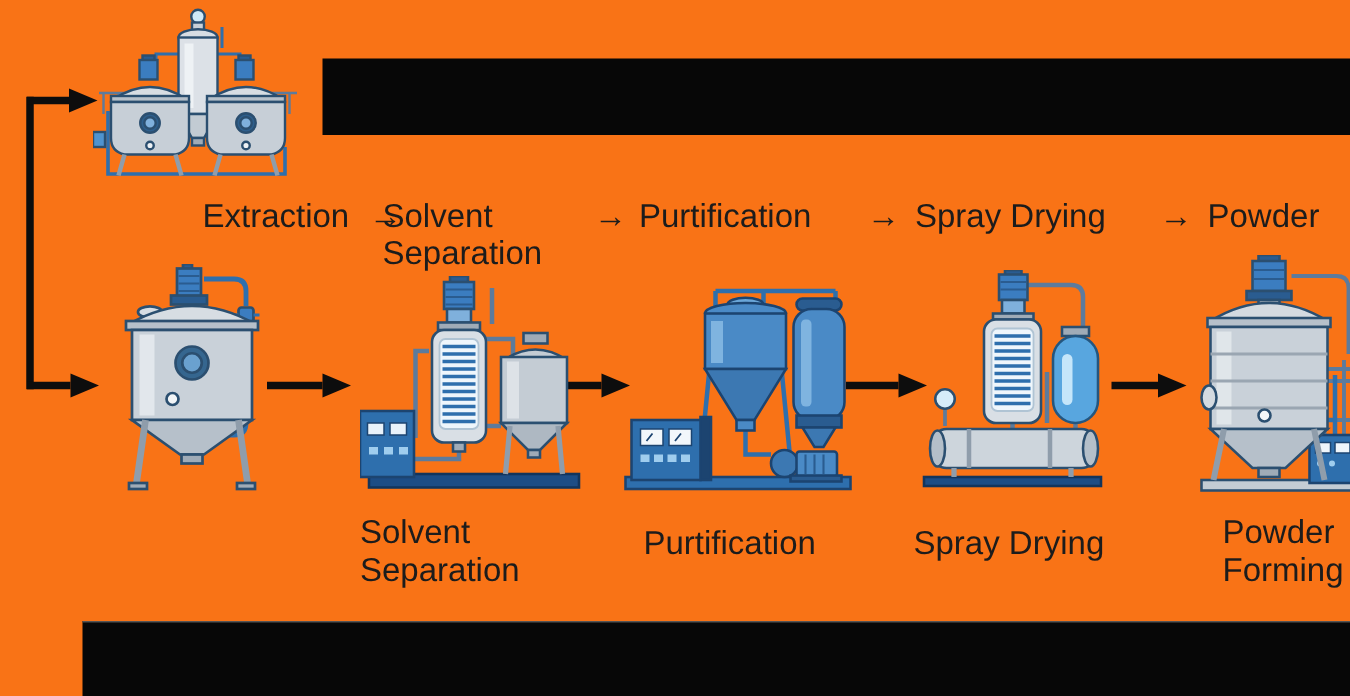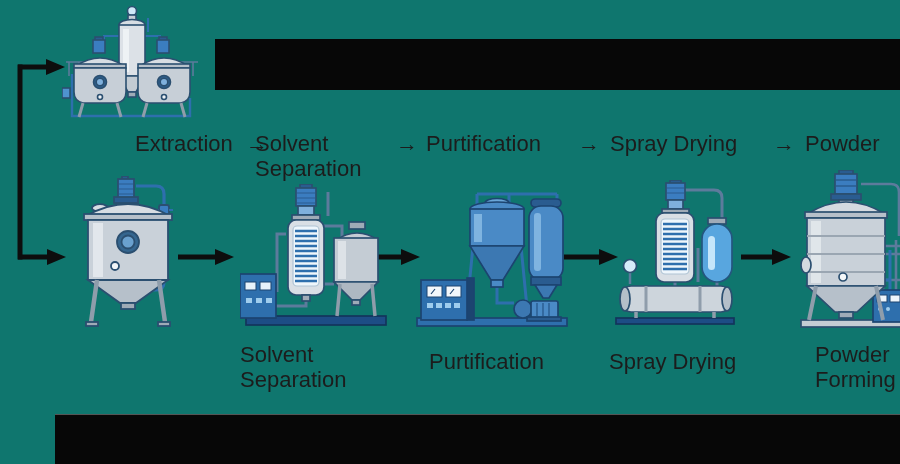--- a/index.html
+++ b/index.html
@@ -1,17 +1,17 @@
 <!DOCTYPE html>
 <html><head>
 <meta charset="utf-8">
 <style>
   html,body{margin:0;padding:0;background:#fff;}
   #canvas{
-    position:relative;width:900px;height:464px;background:#0f766e;
+    position:relative;width:900px;height:464px;background:#f97316;
     overflow:hidden;font-family:"Liberation Sans","DejaVu Sans",sans-serif;
     color:#1c1c1c;
   }
   .bar{position:absolute;background:#070707;}
   .bar.top{left:215px;top:39px;width:685px;height:51px;}
   .bar.bottom{left:55px;top:414px;width:845px;height:50px;border-top:1px solid #555;}
   .lbl{position:absolute;font-size:22px;line-height:25px;white-space:nowrap;}
   .ml{white-space:pre-line;}
   .center{}
   .overlay{position:absolute;left:0;top:0;pointer-events:none;}

